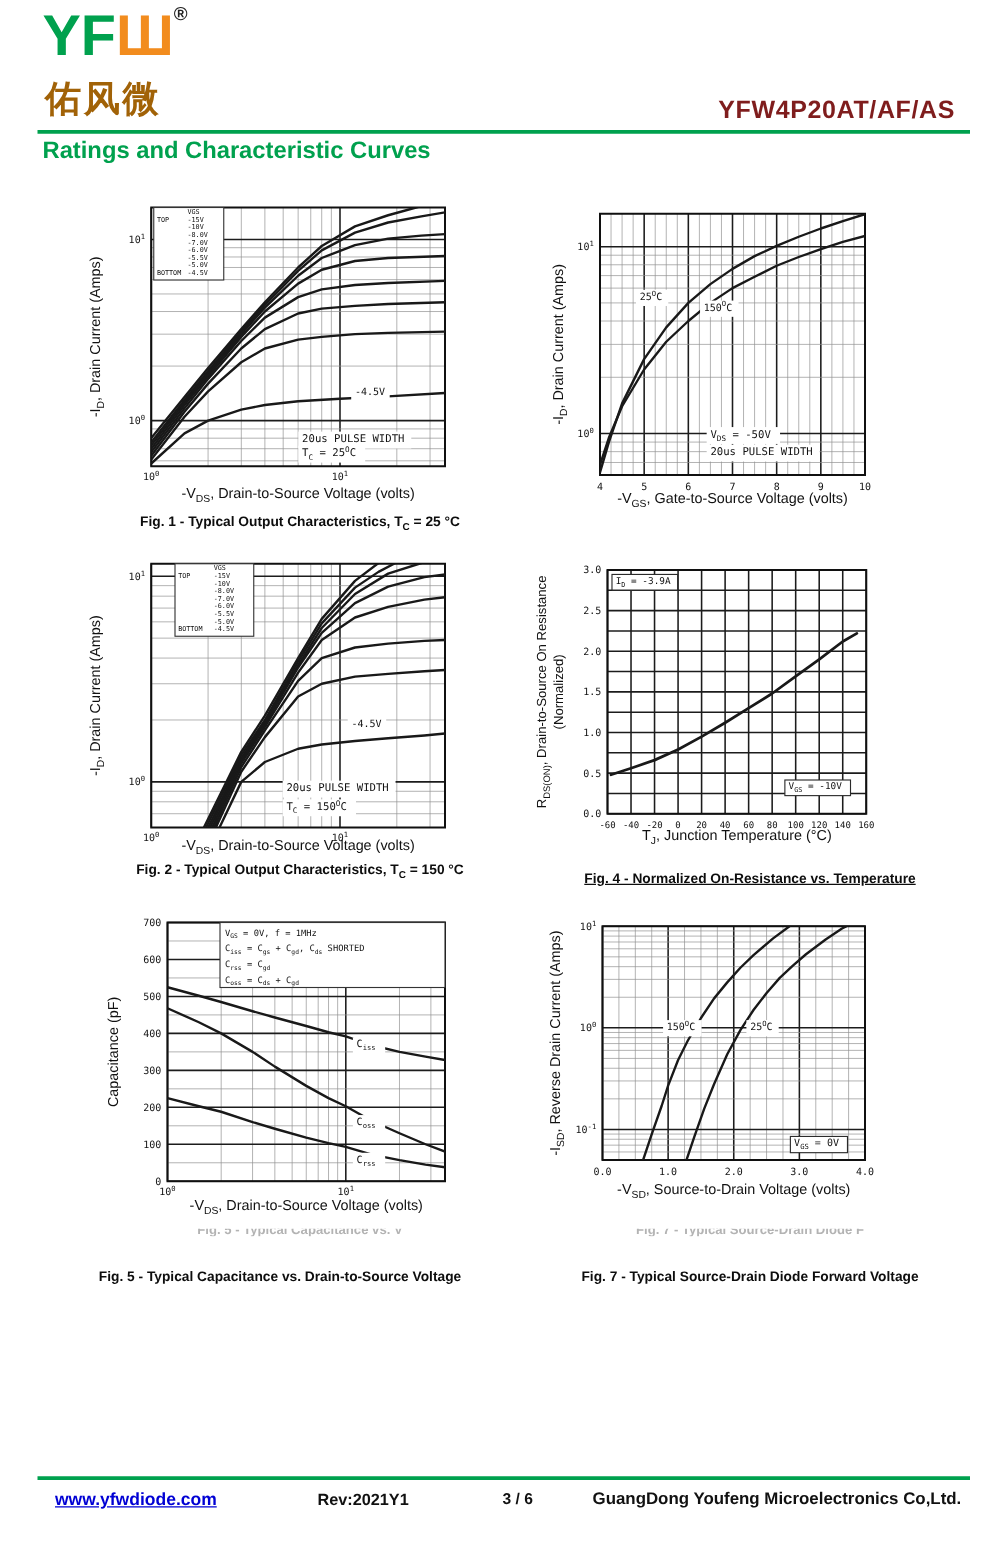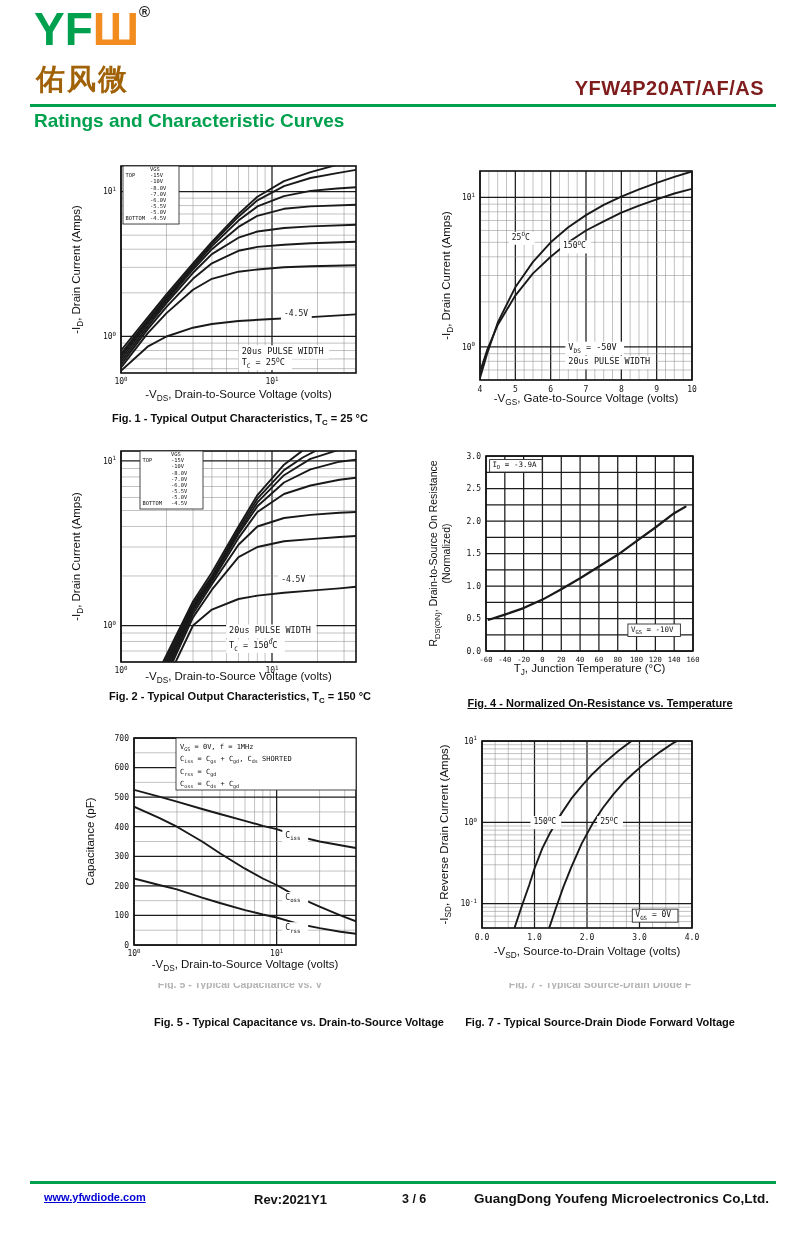--- a/index.html
+++ b/index.html
@@ -20,30 +20,30 @@
   .f0{left:56px;top:148px;}  .f1{left:428px;top:150px;}
   .f2{left:56px;top:433px;}  .f3{left:428px;top:438px;}
   .f4{left:56px;top:720px;}  .f5{left:428px;top:723px;}
   svg{display:block;}
   .caption{position:absolute;font-size:11px;font-weight:bold;color:#0d0d0d;text-align:center;}
   .caption sub{font-size:72%;}
   .c0{left:36px;top:412px;width:408px;}
   .c1{left:412px;top:429px;width:376px;}
   .c2{left:36px;top:690px;width:408px;}
   .c3{left:412px;top:697px;width:376px;text-decoration:underline;}
-  .c4{left:36px;top:1016px;width:408px;text-align:right;}
+  .c4{left:20px;top:1016px;width:408px;}
   .c5{left:412px;top:1016px;width:376px;}
   .ghost{position:absolute;height:6px;overflow:hidden;text-align:center;font-size:10.5px;
          font-weight:bold;color:#9a9a9a;opacity:.75;}
   .ghost span{display:inline-block;transform:translateY(-5px);}
   .g4{left:36px;top:983px;width:408px;}
   .g5{left:412px;top:983px;width:376px;}
   
   .footrule{position:absolute;left:30px;top:1181px;width:746px;height:3px;background:#00A14E;}
-  .footer-link{position:absolute;left:44px;top:1191px;font-size:11px;font-weight:bold;
+  .footer-link{position:absolute;left:44px;top:1191px;font-size:14px;font-weight:bold;
                color:#0000D4;text-decoration:underline;}
   .rev{position:absolute;left:254px;top:1192px;font-size:13px;font-weight:bold;}
   .pageno{position:absolute;left:402px;top:1192px;font-size:12.5px;font-weight:bold;}
   .company{position:absolute;left:474px;top:1191px;font-size:13.5px;font-weight:bold;}
 </style>
 </head>
 <body>
 
 <div class="page">
 

